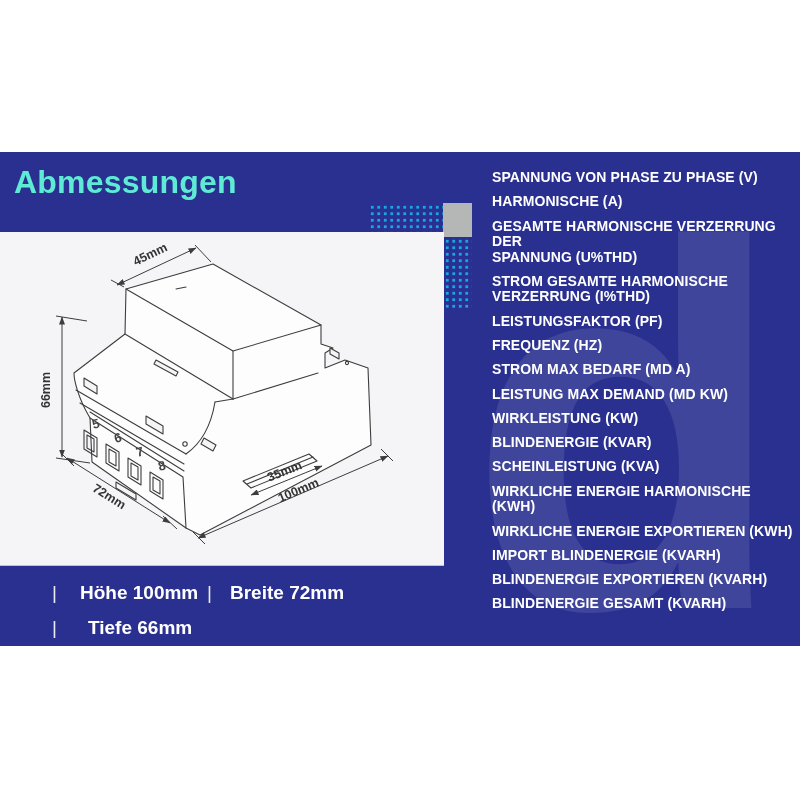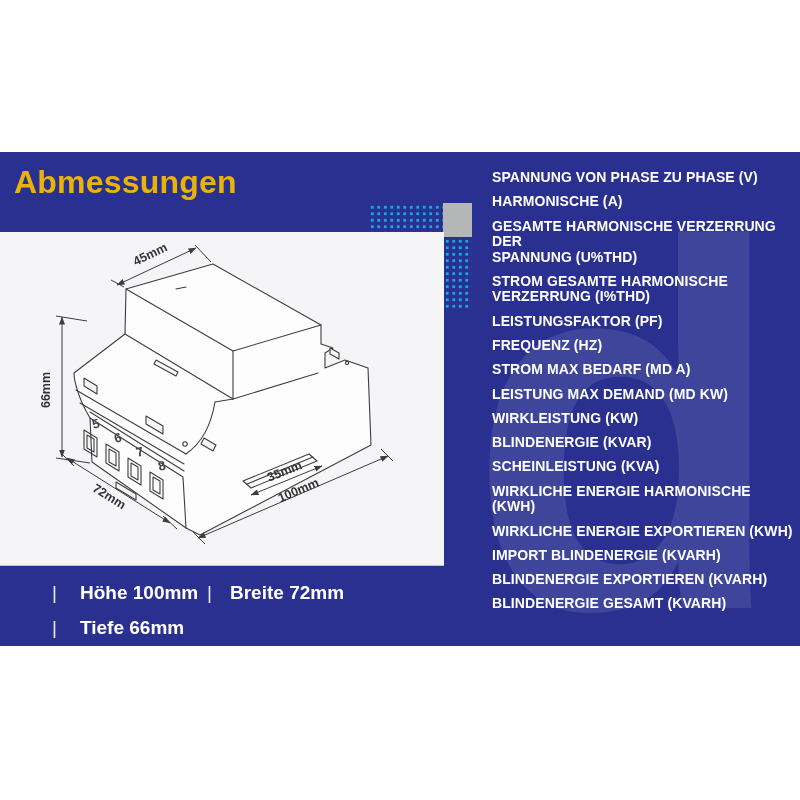--- a/index.html
+++ b/index.html
@@ -1,20 +1,20 @@
 <!DOCTYPE html>
 <html><head>
 <meta charset="utf-8">
 <style>
   html,body{margin:0;padding:0;background:#ffffff;}
   .page{position:relative;width:800px;height:800px;background:#ffffff;overflow:hidden;
         font-family:"Liberation Sans",sans-serif;}
   .blue-panel{position:absolute;left:0;top:152px;width:800px;height:494px;
         background:#2a3090;overflow:hidden;}
-  .title{position:absolute;left:14px;top:12px;font-size:32px;font-weight:700;color:#eab308;
+  .title{position:absolute;left:14px;top:12px;font-size:32px;font-weight:700;color:#5eead4;
         letter-spacing:0.2px;}
   .watermark{position:absolute;left:468px;top:16px;font-size:520px;line-height:1;
         font-weight:700;color:rgba(255,255,255,0.10);pointer-events:none;}
   
   .dots-h{position:absolute;left:368px;top:51px;width:75px;height:34px;background-color:#2a3090;
         background-image:radial-gradient(circle,#16a7e7 1.5px,rgba(0,0,0,0) 1.8px);
         background-size:6.5px 6.5px;background-position:1px 1px;}
   .gray-sq{position:absolute;left:443px;top:51px;width:29px;height:34px;background:#b5b7b6;}
   .cyan-sq{position:absolute;left:370px;top:85px;width:73px;height:71px;background:#16a7e7;}
   .dots-v{position:absolute;left:443px;top:85px;width:29px;height:73px;background-color:#2a3090;
@@ -149,17 +149,17 @@
       <div class="feat">BLINDENERGIE EXPORTIEREN (KVARH)</div>
       <div class="feat">BLINDENERGIE GESAMT (KVARH)</div>
     </div>
 
     <div class="specs">
       <span class="sep" style="left:52px;top:430px;">|</span>
       <span style="left:80px;top:430px;">Höhe 100mm</span>
       <span class="sep" style="left:207px;top:430px;">|</span>
       <span style="left:230px;top:430px;">Breite 72mm</span>
       <span class="sep" style="left:52px;top:465px;">|</span>
-      <span style="left:80px;top:465px;text-align:right;">Tiefe 66mm</span>
+      <span style="left:88px;top:465px;text-align:right;">Tiefe 66mm</span>
     </div>
 
   </div>
 </div>
 
 </body></html>

